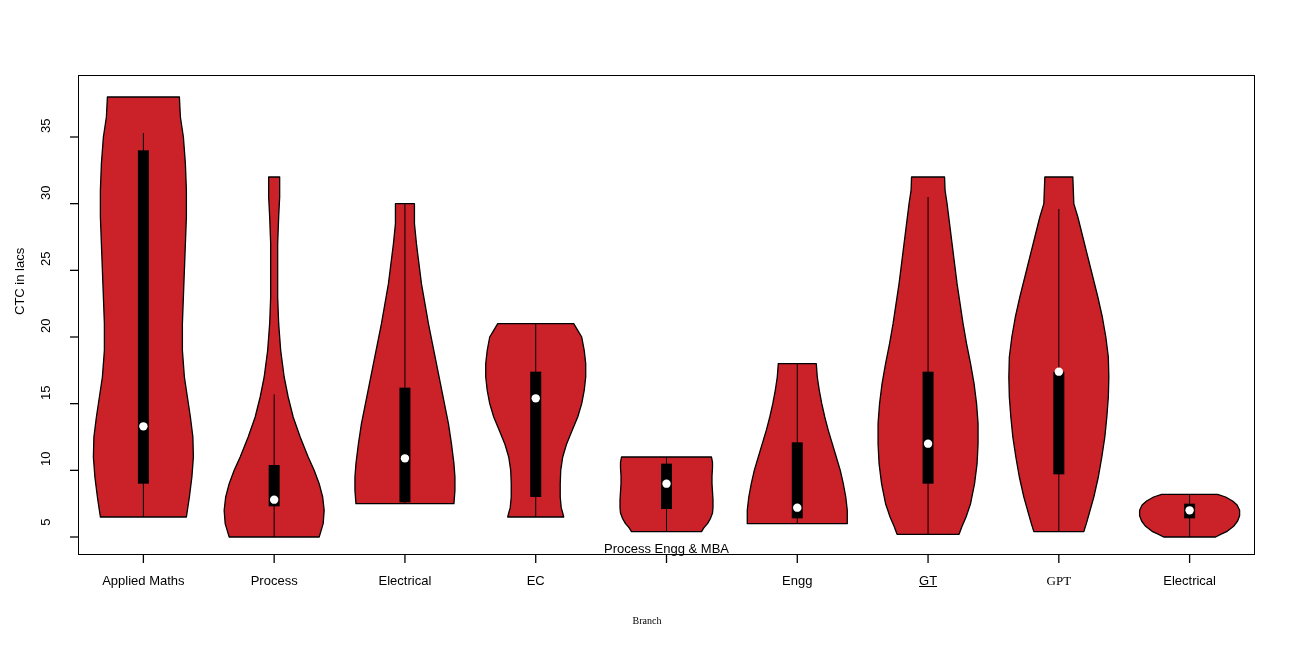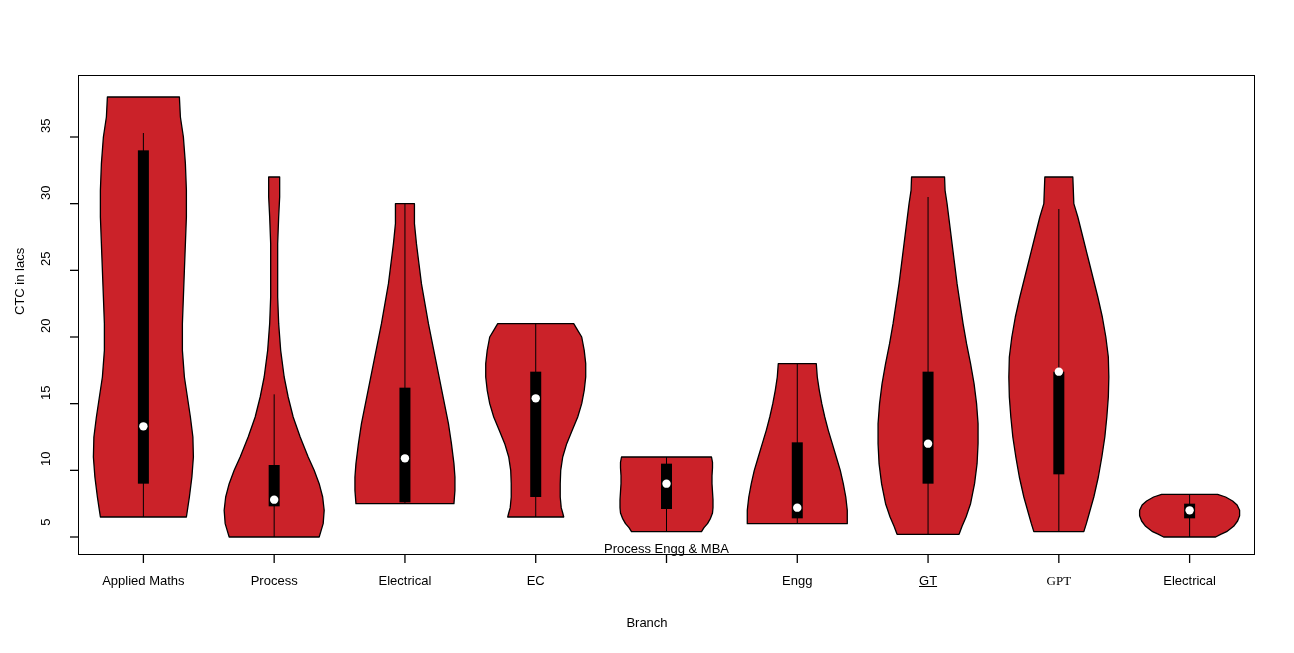--- a/index.html
+++ b/index.html
@@ -41,22 +41,22 @@
     transform-origin: left top;
     white-space: nowrap;
     font-family: "Liberation Sans", sans-serif;
   }
   .xlabel {
     position: absolute;
     left: 0;
     top: 615px;
     width: 1294px;
     text-align: center;
-    font-size: 13px;
-    font-family: Liberation Sans, sans-serif;
+    font-size: 10px;
+    font-family: Liberation Serif, serif;
   }
   .plot-frame {
     position: absolute;
     left: 78px;
     top: 75px;
     width: 1177px;
     height: 480px;
     border: 1.4px solid #000;
     box-sizing: border-box;
     background: transparent;

